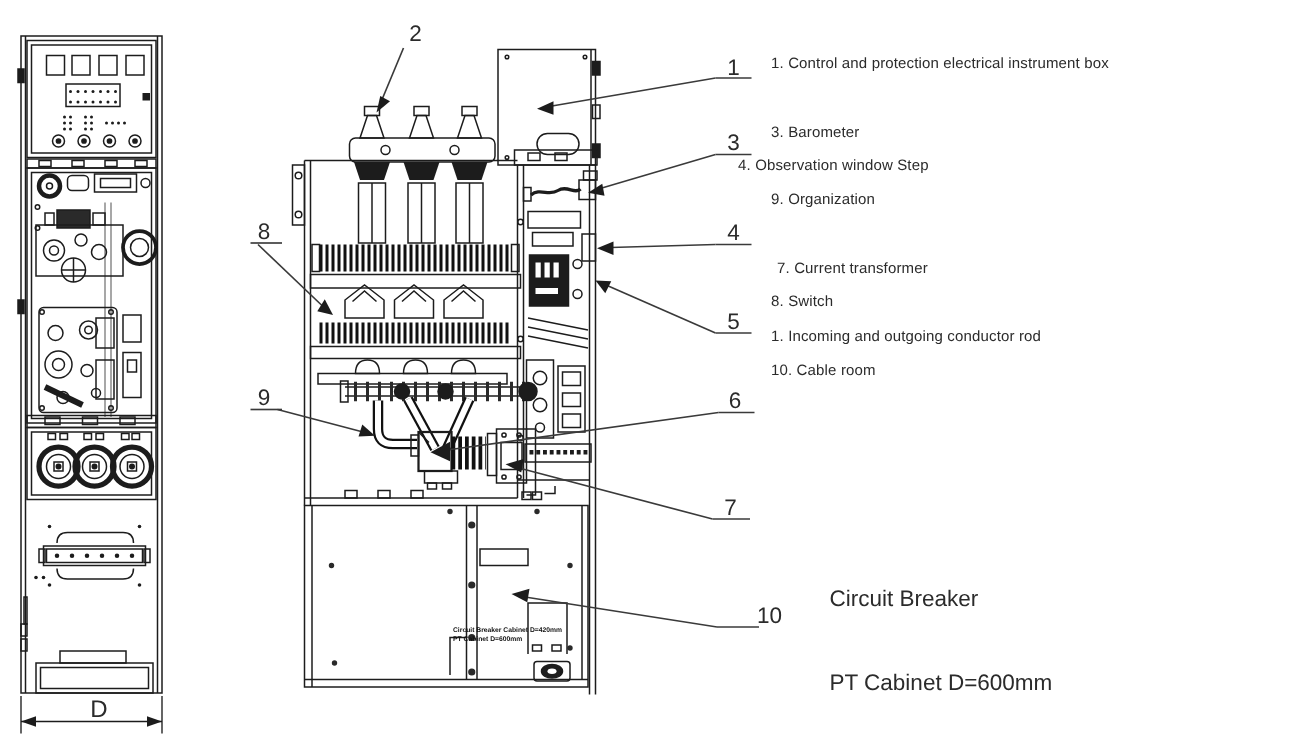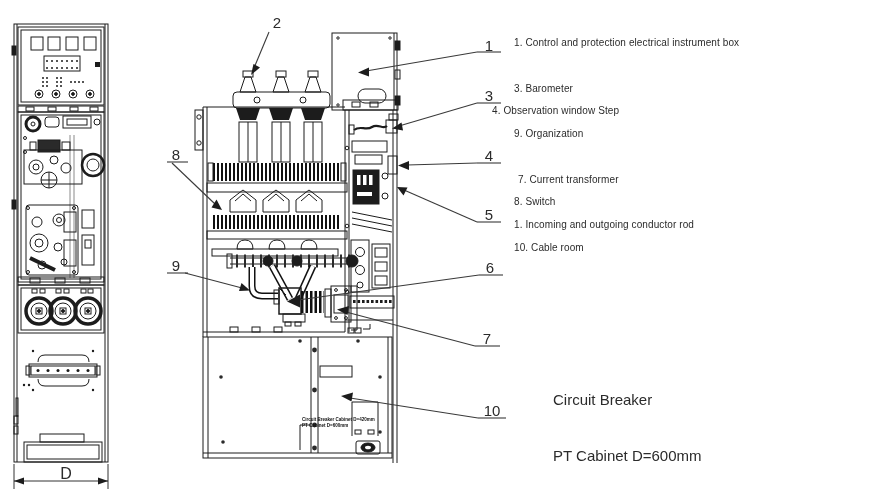--- a/index.html
+++ b/index.html
@@ -460,21 +460,21 @@
 
 <div class="txt callout" style="left:264px;top:14px;">2</div>
 <div class="txt callout" style="left:476px;top:37px;">1</div>
 <div class="txt callout" style="left:476px;top:87px;">3</div>
 <div class="txt callout" style="left:476px;top:147px;">4</div>
 <div class="txt callout" style="left:476px;top:206px;">5</div>
 <div class="txt callout" style="left:477px;top:259px;">6</div>
 <div class="txt callout" style="left:474px;top:330px;">7</div>
 <div class="txt callout" style="left:163px;top:146px;">8</div>
 <div class="txt callout" style="left:163px;top:257px;">9</div>
-<div class="txt callout" style="left:479px;top:402px;">10</div>
+<div class="txt callout" style="left:500px;top:402px;">10</div>
 
 <div class="txt legend-item" style="left:514px;top:37px;">1. Control and protection electrical instrument box</div>
 <div class="txt legend-item" style="left:514px;top:83px;">3. Barometer</div>
 <div class="txt legend-item" style="left:492px;top:105px;">4. Observation window Step</div>
 <div class="txt legend-item" style="left:514px;top:128px;">9. Organization</div>
 <div class="txt legend-item" style="left:518px;top:174px;">7. Current transformer</div>
 <div class="txt legend-item" style="left:514px;top:196px;">8. Switch</div>
 <div class="txt legend-item" style="left:514px;top:219px;">1. Incoming and outgoing conductor rod</div>
 <div class="txt legend-item" style="left:514px;top:242px;">10. Cable room</div>
 

